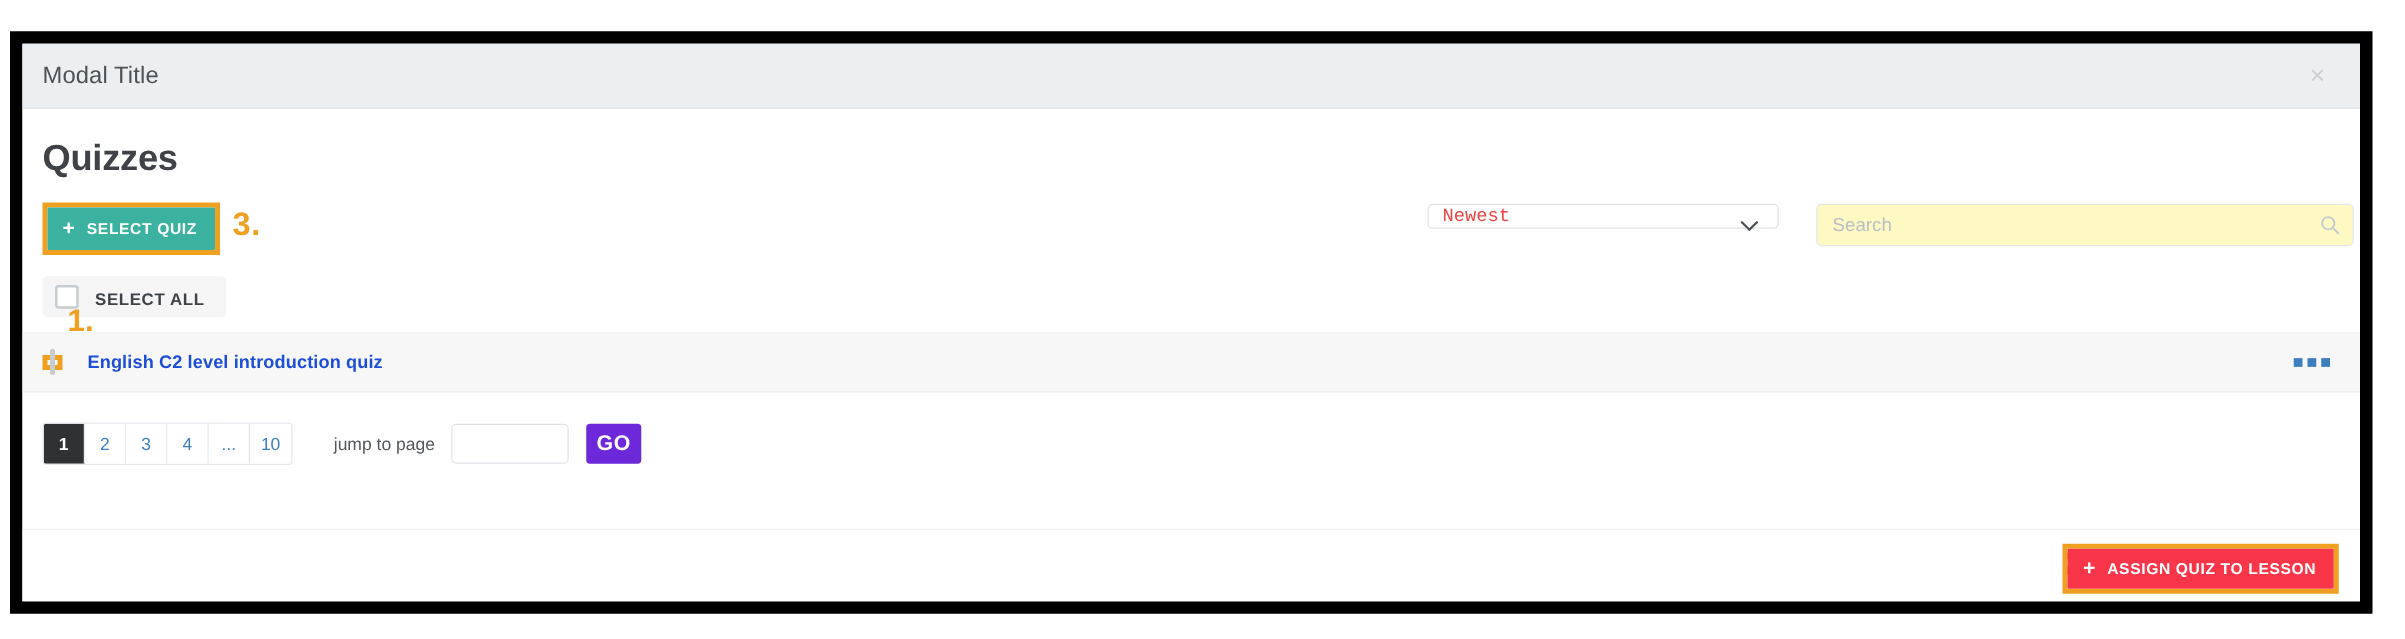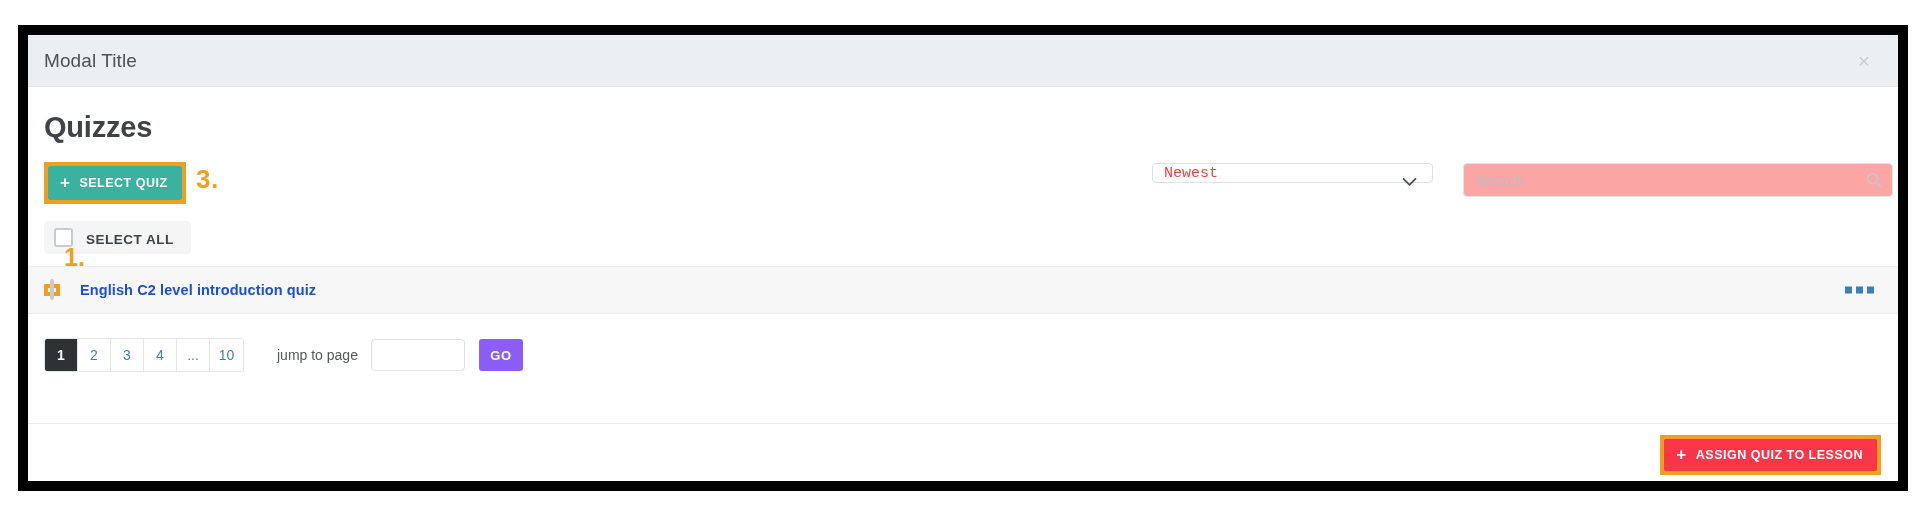--- a/index.html
+++ b/index.html
@@ -9,21 +9,21 @@
     width: 1924px;
     height: 511px;
     background: #ffffff;
     font-family: "Liberation Sans", sans-serif;
     overflow: hidden;
   }
 
   
   #modal-frame {
     position: absolute;
-    left: 18px;
+    left: 8px;
     top: 25px;
     width: 1890px;
     height: 466px;
     border: 10px solid #000000;
     background: #ffffff;
   }
   #modal-inner {
     position: relative;
     width: 100%;
     height: 100%;
@@ -150,21 +150,21 @@
     left: 1435px;
     top: 3px;
     width: 430px;
     height: 34px;
   }
   #search-input {
     width: 100%;
     height: 100%;
     border: 1px solid #e4e7ea;
     border-radius: 4px;
-    background: #fca5a5;
+    background: #fef9c3;
     font-size: 15px;
     color: #5a5f63;
     padding: 0 34px 0 12px;
     font-family: "Liberation Sans", sans-serif;
     outline: none;
   }
   #search-input::placeholder { color: #b9bec2; }
   #search-icon {
     position: absolute;
     right: 11px;
@@ -297,25 +297,25 @@
     background: #ffffff;
     font-size: 14px;
     padding: 0 9px;
     font-family: "Liberation Sans", sans-serif;
     outline: none;
   }
   #go-button {
     margin-left: 14px;
     height: 32px;
     min-width: 44px;
-    background: #8b5cf6;
+    background: #6d28d9;
     color: #ffffff;
     border: none;
     border-radius: 3px;
-    font-size: 13px;
+    font-size: 17px;
     font-weight: bold;
     letter-spacing: .6px;
     cursor: pointer;
     font-family: "Liberation Sans", sans-serif;
   }
 
   
   #modal-footer {
     position: absolute;
     left: 0;

